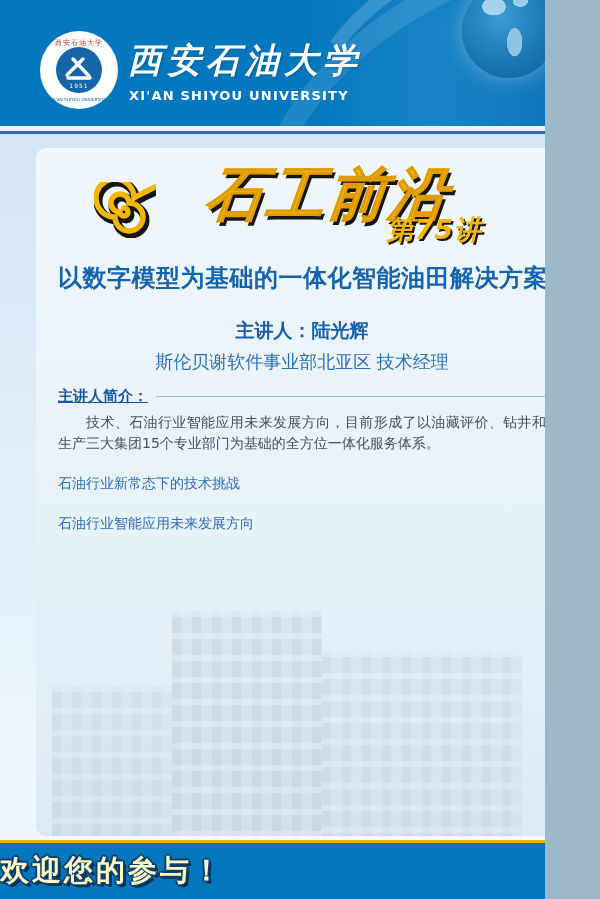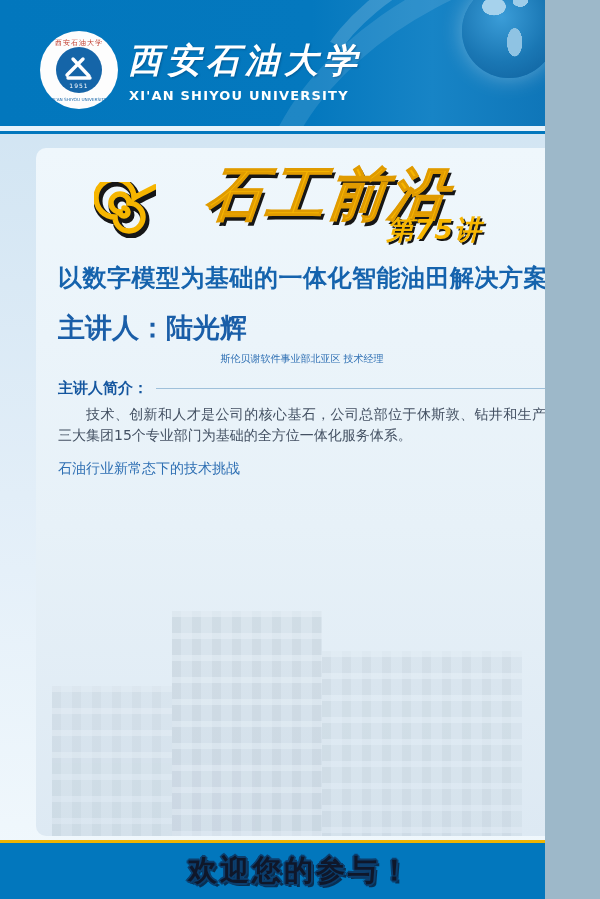--- a/index.html
+++ b/index.html
@@ -72,37 +72,37 @@
   .series-title {
     display:inline-block; margin-left:52px; font-size:58px; font-weight:bold; font-style:italic;
     letter-spacing:3px; color:#f6b500; -webkit-text-stroke:1px #e09b00;
     text-shadow:3px 4px 0 #161616; transform:skewX(-6deg);
   }
   .lecture-no { position:absolute; right:64px; bottom:2px; font-size:27px; font-weight:bold;
     font-style:italic; color:#f6b500; text-shadow:2px 2px 0 #161616; letter-spacing:1px; }
 
   .lecture-title { margin-top:12px; text-align:left; font-size:24px; font-weight:bold;
     color:#1563ad; letter-spacing:.5px; white-space:nowrap; }
-  .speaker { margin-top:16px; font-size:27px; font-weight:bold; color:#1a5ea8; }
-  .speaker-role { margin-top:6px; text-align:center; font-size:10px; color:#2e6fb3; }
+  .speaker { margin-top:24px; text-align:center; font-size:19px; font-weight:bold; color:#1a5ea8; }
+  .speaker-role { margin-top:6px; text-align:center; font-size:18px; color:#2e6fb3; }
 
   .section-head { display:flex; align-items:center; margin-top:13px;
-    font-size:15px; font-weight:bold; color:#14569f; }
+    font-size:15px; font-weight:bold; color:#14569f;text-decoration:underline; }
   .section-head .rule { flex:1; height:1px; margin-left:8px; }
   .rule-light { background:#9fc0da; }
   .rule-strong { background:#4a7fb5; }
 
   .paras p { margin-top:6px; font-size:14px; line-height:20.5px; color:#435062;
     text-align:justify; text-indent:2em; }
-  .topics p { margin-top:13px; font-size:14px; line-height:20px; color:#2e6fb3; }
+  .topics p { margin-top:20px; font-size:14px; line-height:20px; color:#2e6fb3; }
 
   
   .footer-gold { position:absolute; left:0; top:840px; width:600px; height:3px; background:#f0b400; }
   .footer-bar { position:absolute; left:0; top:843px; width:600px; height:56px; background:#0277bd; }
-  .welcome { text-align:center; font-size:29px; font-weight:bold; color:#0f172a;
+  .welcome { text-align:left; font-size:29px; font-weight:bold; color:#fef9c3;
     line-height:54px; letter-spacing:3px;
     text-shadow:-2px 0 #0c3e6d,2px 0 #0c3e6d,0 -2px #0c3e6d,0 2px #0c3e6d,
       -1px -1px #0c3e6d,1px 1px #0c3e6d,-1px 1px #0c3e6d,1px -1px #0c3e6d,3px 3px 0 #092f52; }
 </style>
 </head>
 <body>
 
 <div class="page">
 
   <div class="header">
@@ -148,25 +148,26 @@
 
       <div class="lecture-title">以数字模型为基础的一体化智能油田解决方案</div>
       <div class="speaker">主讲人：陆光辉</div>
       <div class="speaker-role">斯伦贝谢软件事业部北亚区  技术经理</div>
 
       <div class="section-head">
         <span>主讲人简介：</span>
         <span class="rule rule-light"></span>
       </div>
       <div class="paras">
-        <p>技术、创新和人才是公司的核心基石，公司总部位于休斯敦、钻井和生产三大集团15个专业部门为基础的全方位一体化服务体系。</p>
+        <p>技术、石油行业智能应用未来发展方向，目前形成了以油藏评价、钻井和生产三大集团15个专业部门为基础的全方位一体化服务体系。</p>
       </div>
 
       <div class="topics">
         <p>石油行业新常态下的技术挑战</p>
+        <p>石油行业智能应用未来发展方向</p>
       </div>
 
     </div>
   </div>
 
   <div class="footer-gold"></div>
   <div class="footer-bar">
     <div class="welcome">欢迎您的参与！</div>
   </div>
 

